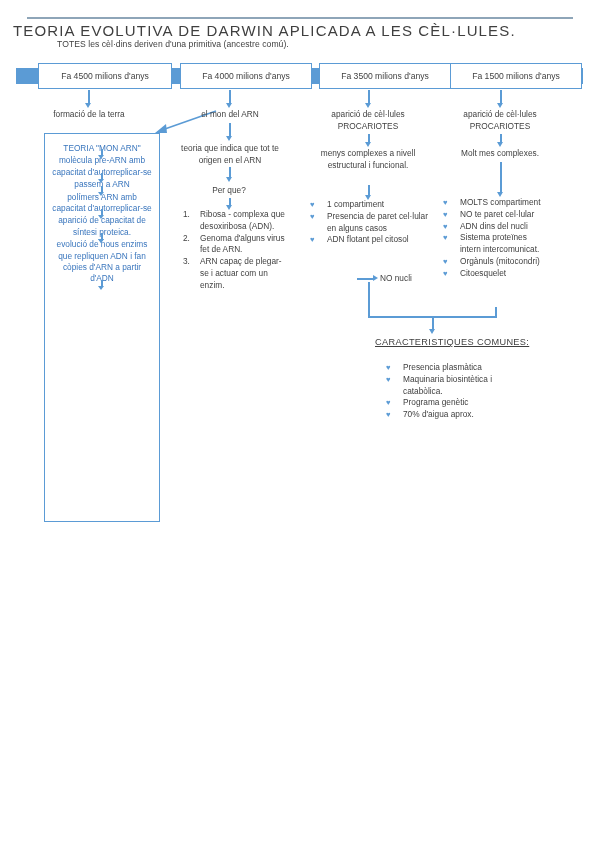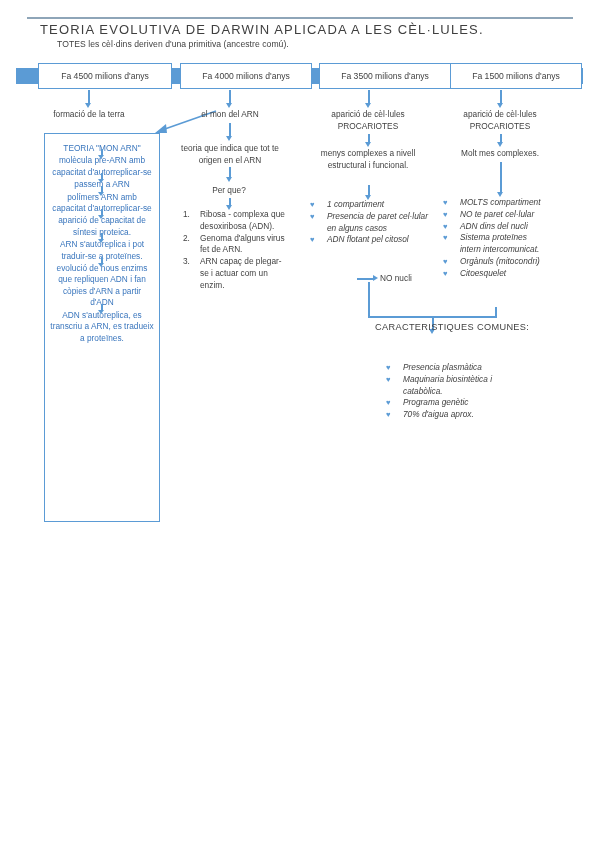--- a/index.html
+++ b/index.html
@@ -28,23 +28,23 @@
     left: 27px;
     top: 17px;
     width: 546px;
     height: 2px;
     background: #8ea5b8;
   }
 
   
   .doc-title {
     position: absolute;
-    left: 40px;
+    left: 13px;
     top: 22px;
-    font-size: 13px;
+    font-size: 15px;
     letter-spacing: 1.15px;
     color: #3f3f3f;
     white-space: nowrap;
   }
   .subtitle {
     position: absolute;
     left: 57px;
     top: 39px;
     font-size: 8.6px;
     color: #3f3f3f;
@@ -188,21 +188,21 @@
     display: flex;
     align-items: flex-start;
   }
   .bullet {
     flex: 0 0 17px;
     width: 17px;
     color: #5b9bd5;
     font-size: 7.6px;
     line-height: 11.8px;
   }
-  .bul-text { flex: 1; font-style: italic; }
+  .bul-text { flex: 1; }
 
   .nonucli {
     position: absolute;
     font-size: 8.3px;
     color: #3f3f3f;
     white-space: nowrap;
   }
 
   .common-title {
     position: absolute;
@@ -267,25 +267,23 @@
       <div class="arn-step">TEORIA "MON ARN"</div>
       <span class="mini-arrow"></span>
       <div class="arn-step">molècula pre-ARN amb capacitat d'autorreplicar-se</div>
       <span class="mini-arrow"></span>
       <div class="arn-step">passem a ARN</div>
       <span class="mini-arrow"></span>
       <div class="arn-step">polímers ARN amb capacitat d'autorreplicar-se</div>
       <span class="mini-arrow"></span>
       <div class="arn-step">aparició de capacitat de síntesi proteica.</div>
       <span class="mini-arrow"></span>
-      <div class="arn-step">ARN s'autoreplica i pot traduir-se a proteïnes.</div>
       <span class="mini-arrow"></span>
       <div class="arn-step">evolució de nous enzims que repliquen ADN i fan còpies d'ARN a partir d'ADN</div>
       <span class="mini-arrow"></span>
-      <div class="arn-step">ADN s'autoreplica, es transcriu a ARN, es tradueix a proteïnes.</div>
     </div>
   </div>
 
   <div class="node" style="left:170px; top:109px; width:120px;">el mon del ARN</div>
 
   <div class="vline" style="left:229px; top:123px; height:14px;"></div>
   <div class="arrow-down" style="left:226px; top:136px;"></div>
 
   <div class="node" style="left:172px; top:143px; width:116px;">teoria que indica que tot te origen en el ARN</div>
 
@@ -379,21 +377,21 @@
       <span class="bul-text">Citoesquelet</span>
     </div>
   </div>
 
   <div class="vline" style="left:368px; top:282px; height:35px;"></div>
   <div class="vline" style="left:495px; top:307px; height:10px;"></div>
   <div class="hline" style="left:368px; top:316px; width:129px;"></div>
   <div class="vline" style="left:432px; top:316px; height:14px;"></div>
   <div class="arrow-down" style="left:429px; top:329px;"></div>
 
-  <div class="common-title" style="left:375px; top:322px;">CARACTERISTIQUES COMUNES:</div>
+  <div class="common-title" style="left:375px; top:337px;text-decoration:underline;">CARACTERISTIQUES COMUNES:</div>
 
   <div class="bul-list" style="left:386px; top:362px; width:175px;">
     <div class="bul-item">
       <span class="bullet">♥</span>
       <span class="bul-text">Presencia plasmàtica</span>
     </div>
     <div class="bul-item">
       <span class="bullet">♥</span>
       <span class="bul-text" style="max-width:112px;">Maquinaria biosintètica i catabòlica.</span>
     </div>

